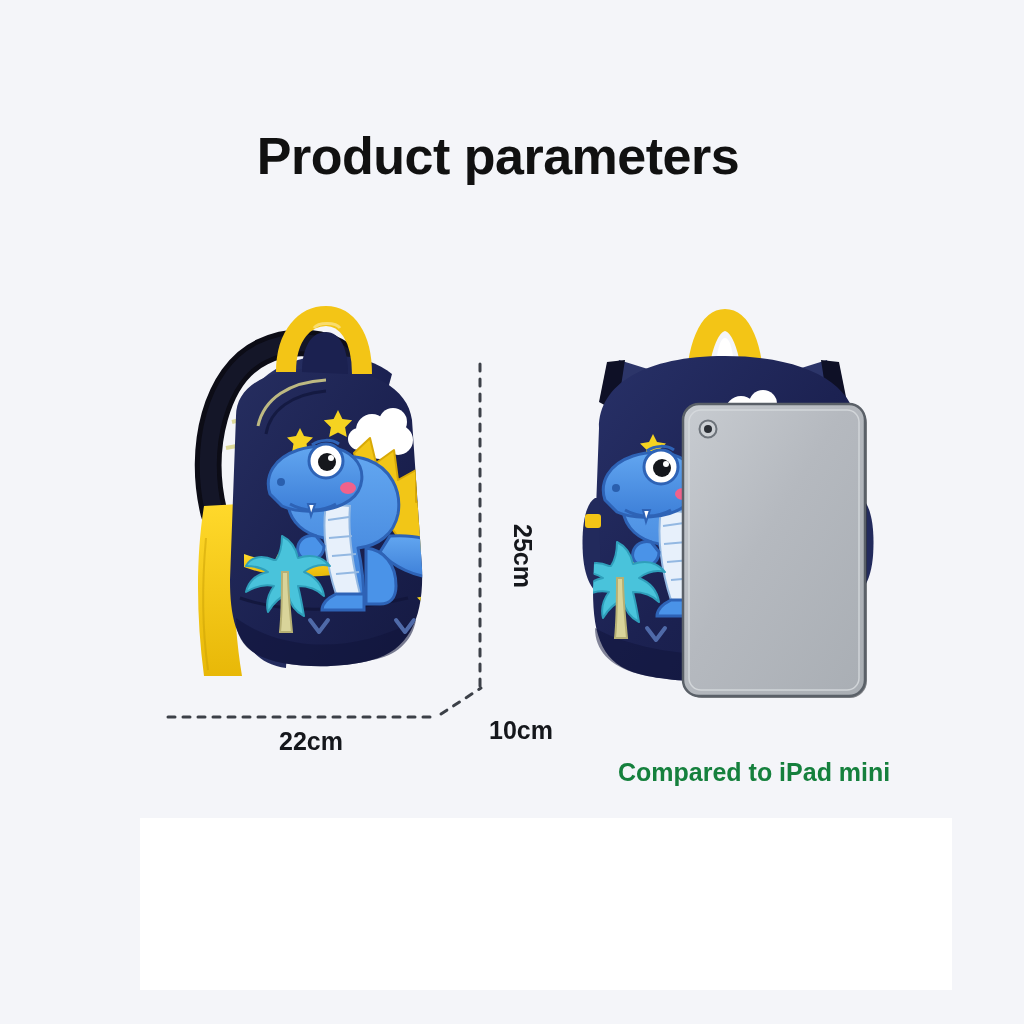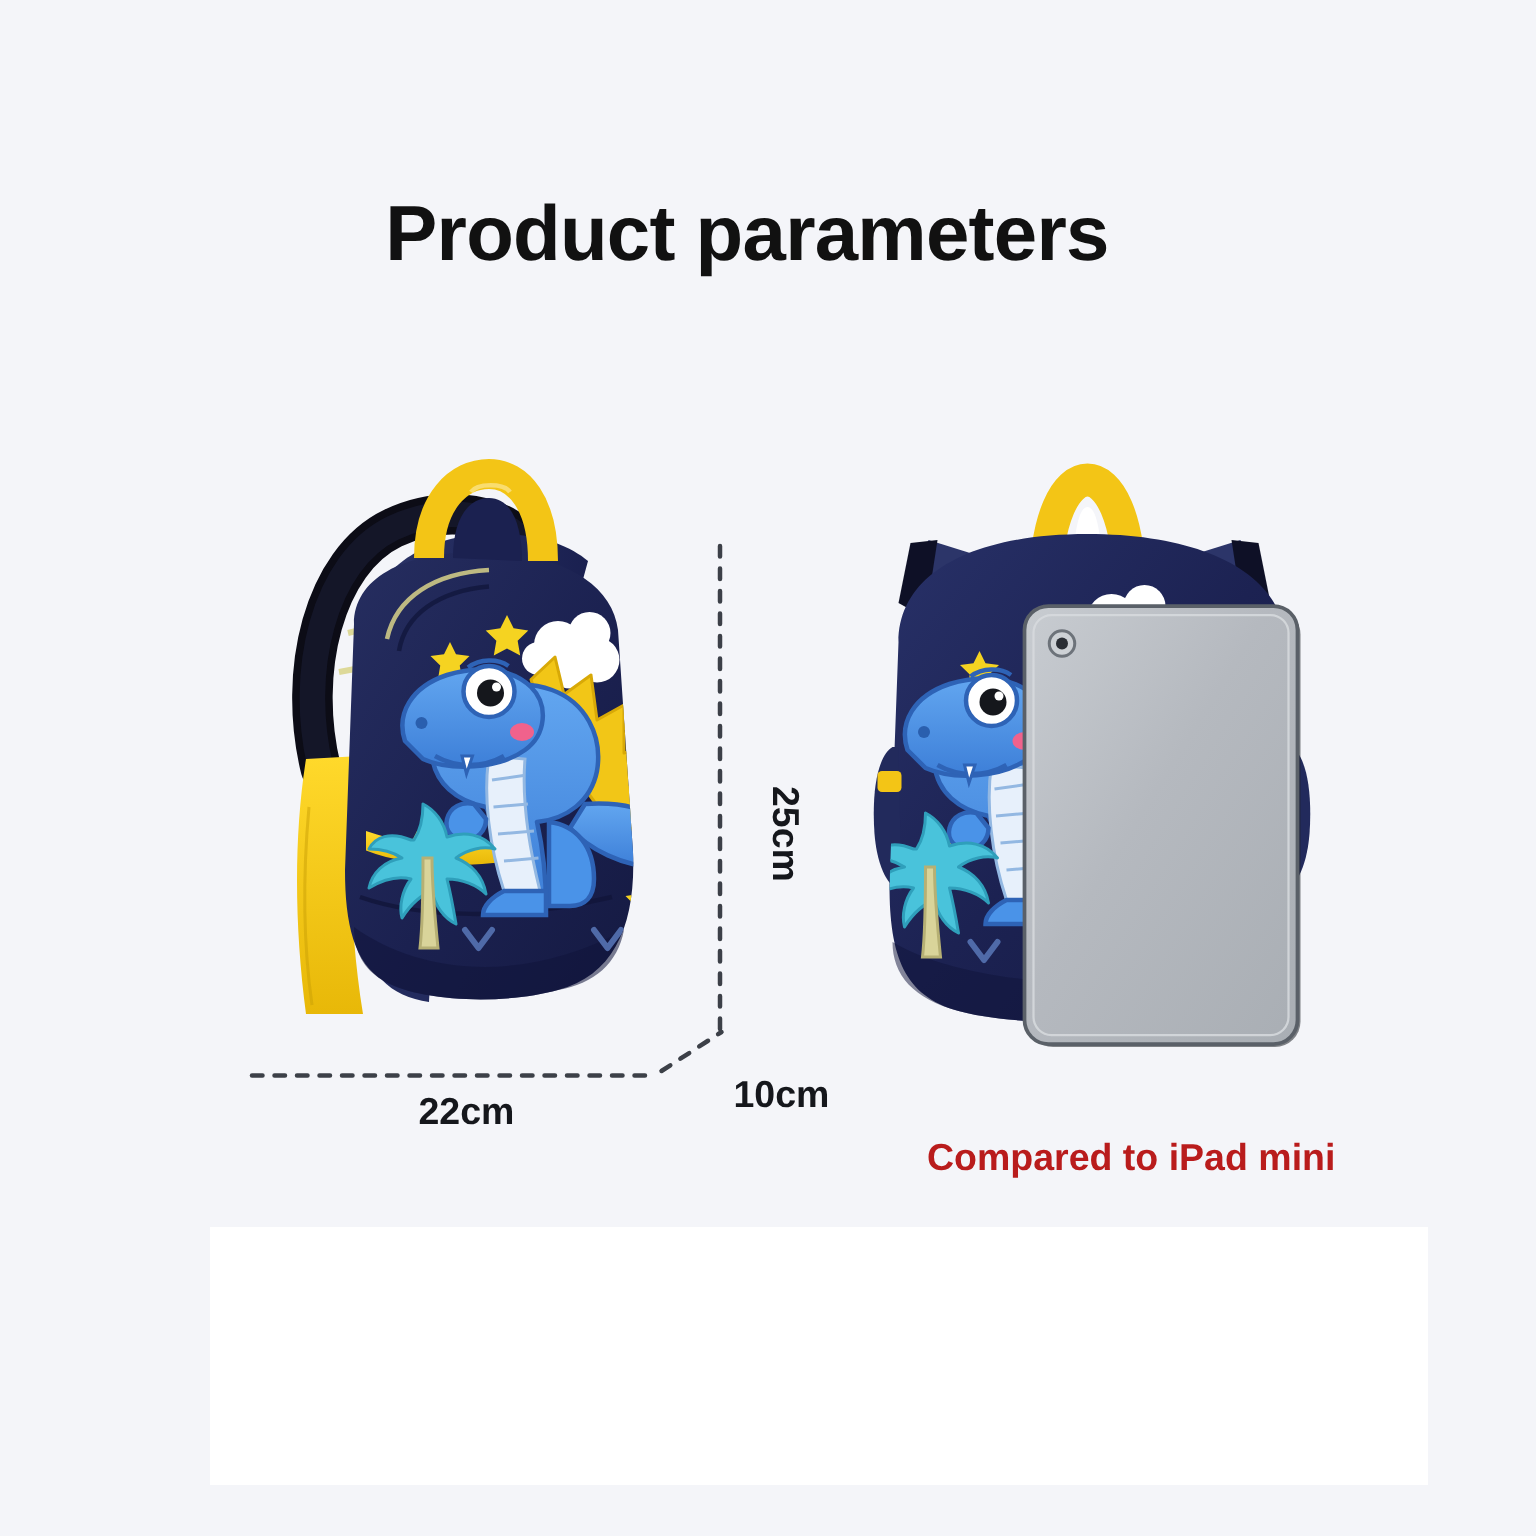--- a/index.html
+++ b/index.html
@@ -86,21 +86,21 @@
     margin-top: 24px;
   }
 
   
   .compare-caption {
     position: absolute;
     left: 618px;
     top: 758px;
     font-size: 25px;
     font-weight: bold;
-    color: #b91c1c;
+    color: #15803d;
     white-space: nowrap;
   }
 
   
   .bottom-panel {
     position: absolute;
     left: 140px;
     top: 818px;
     width: 812px;
     height: 172px;

